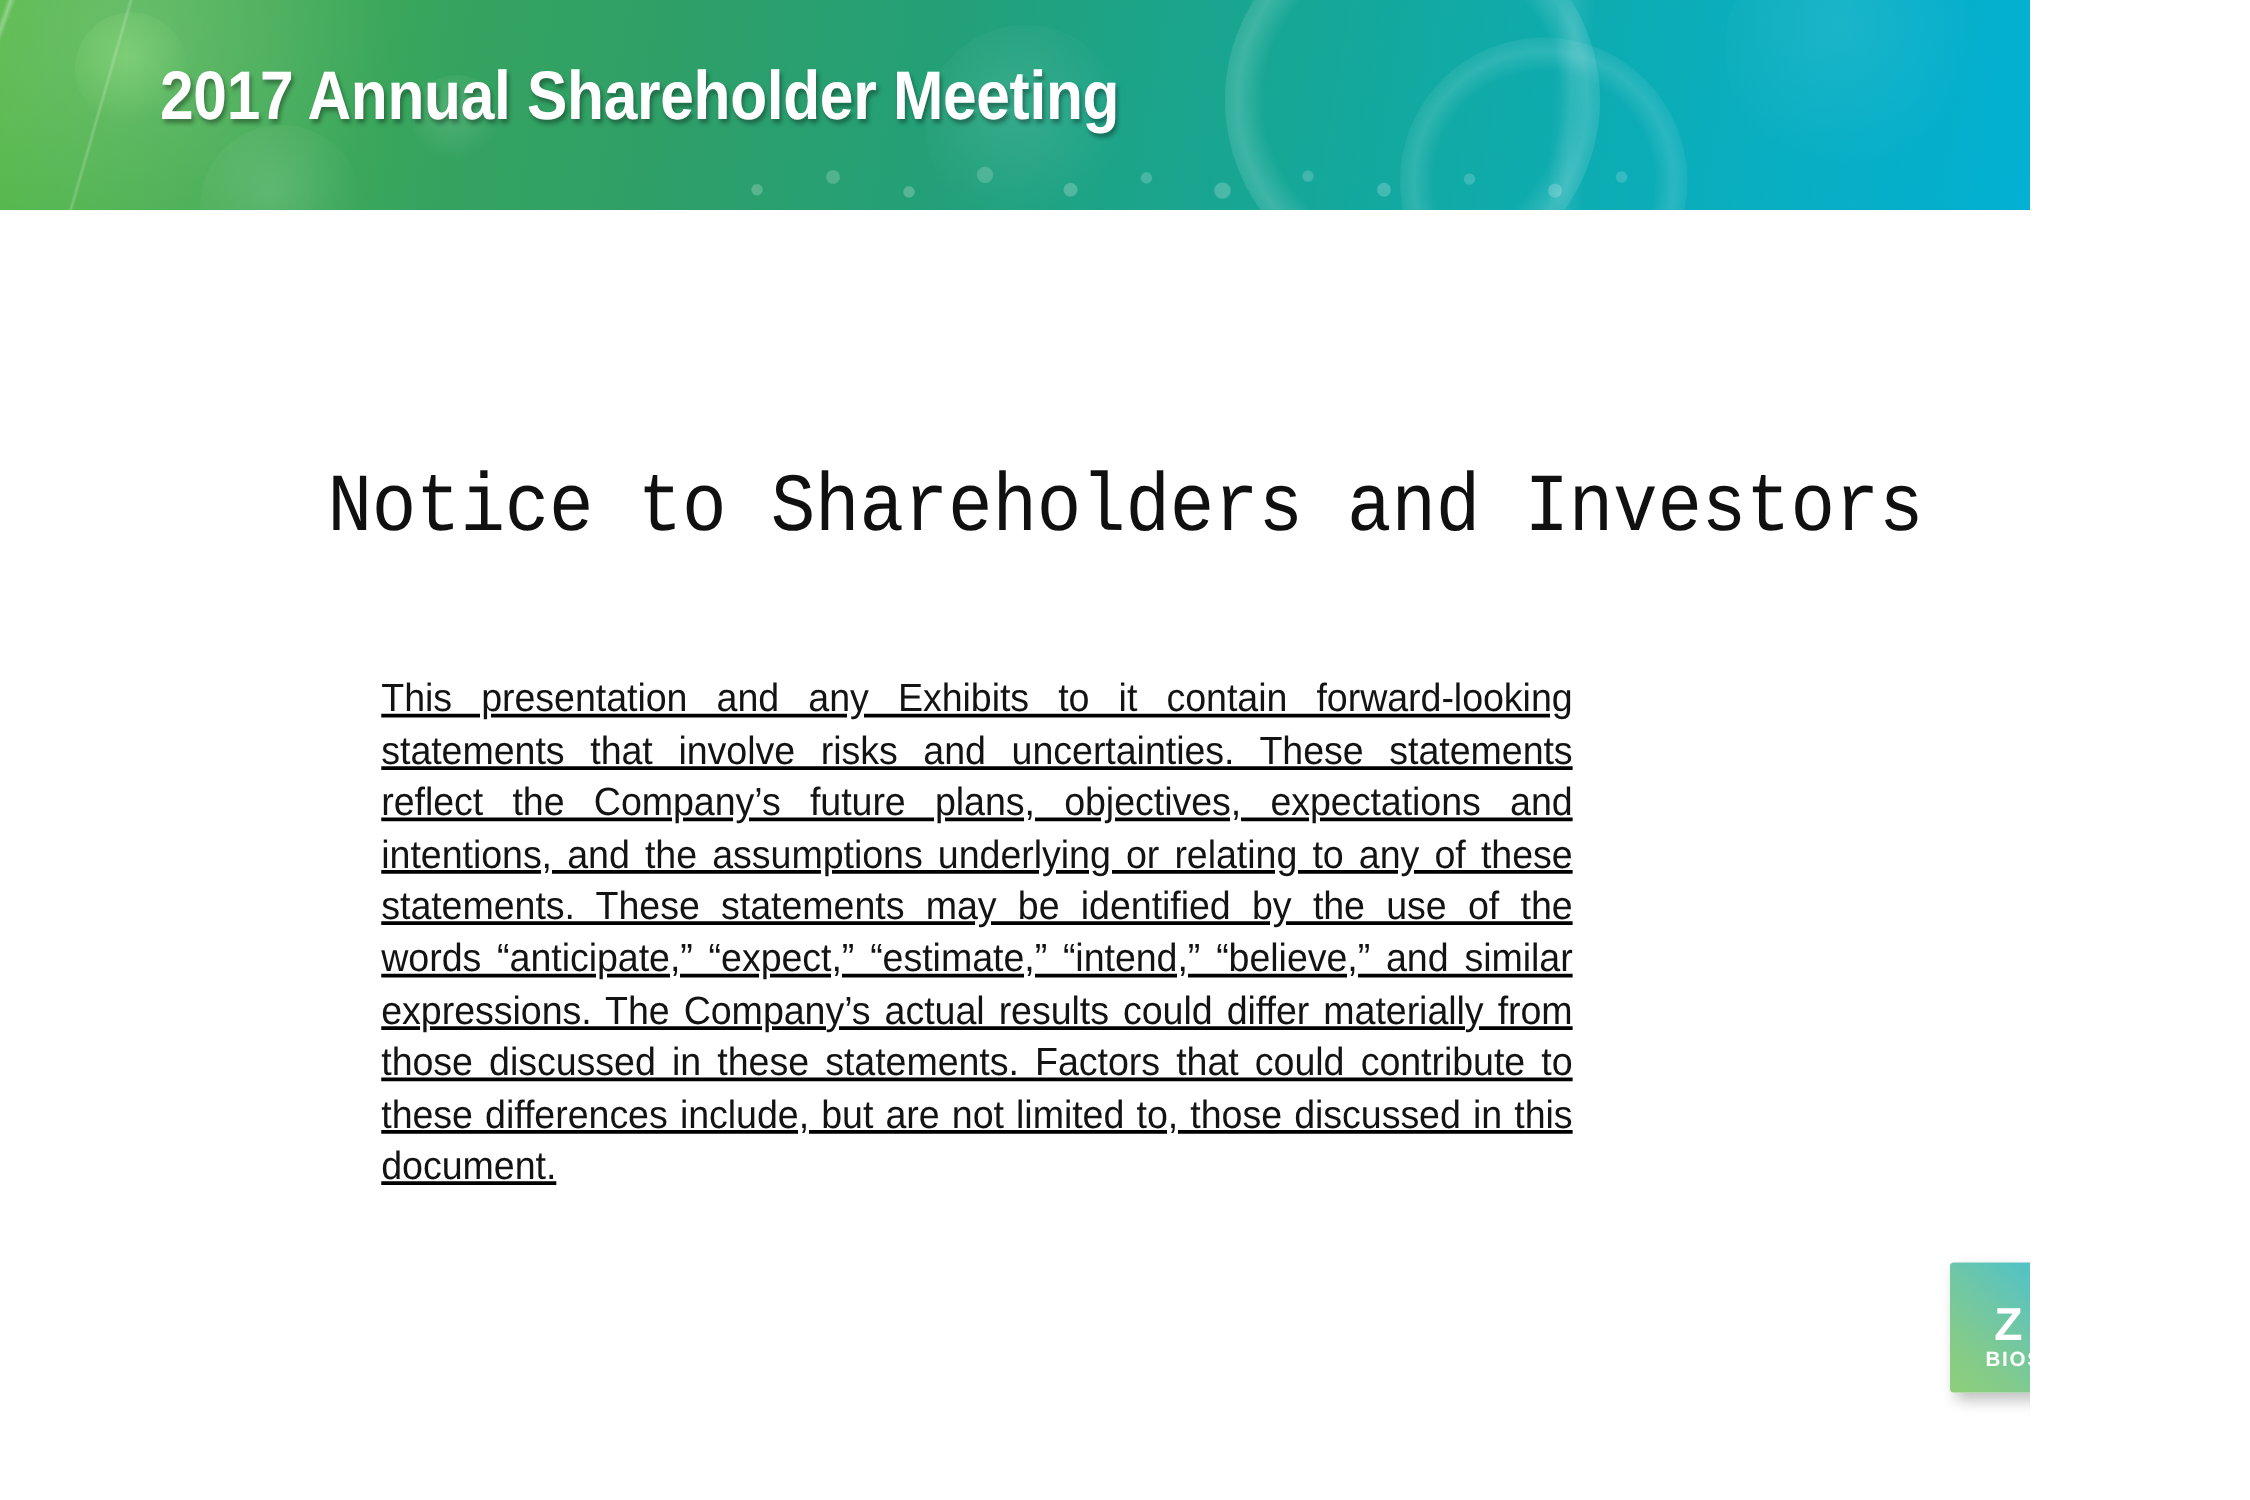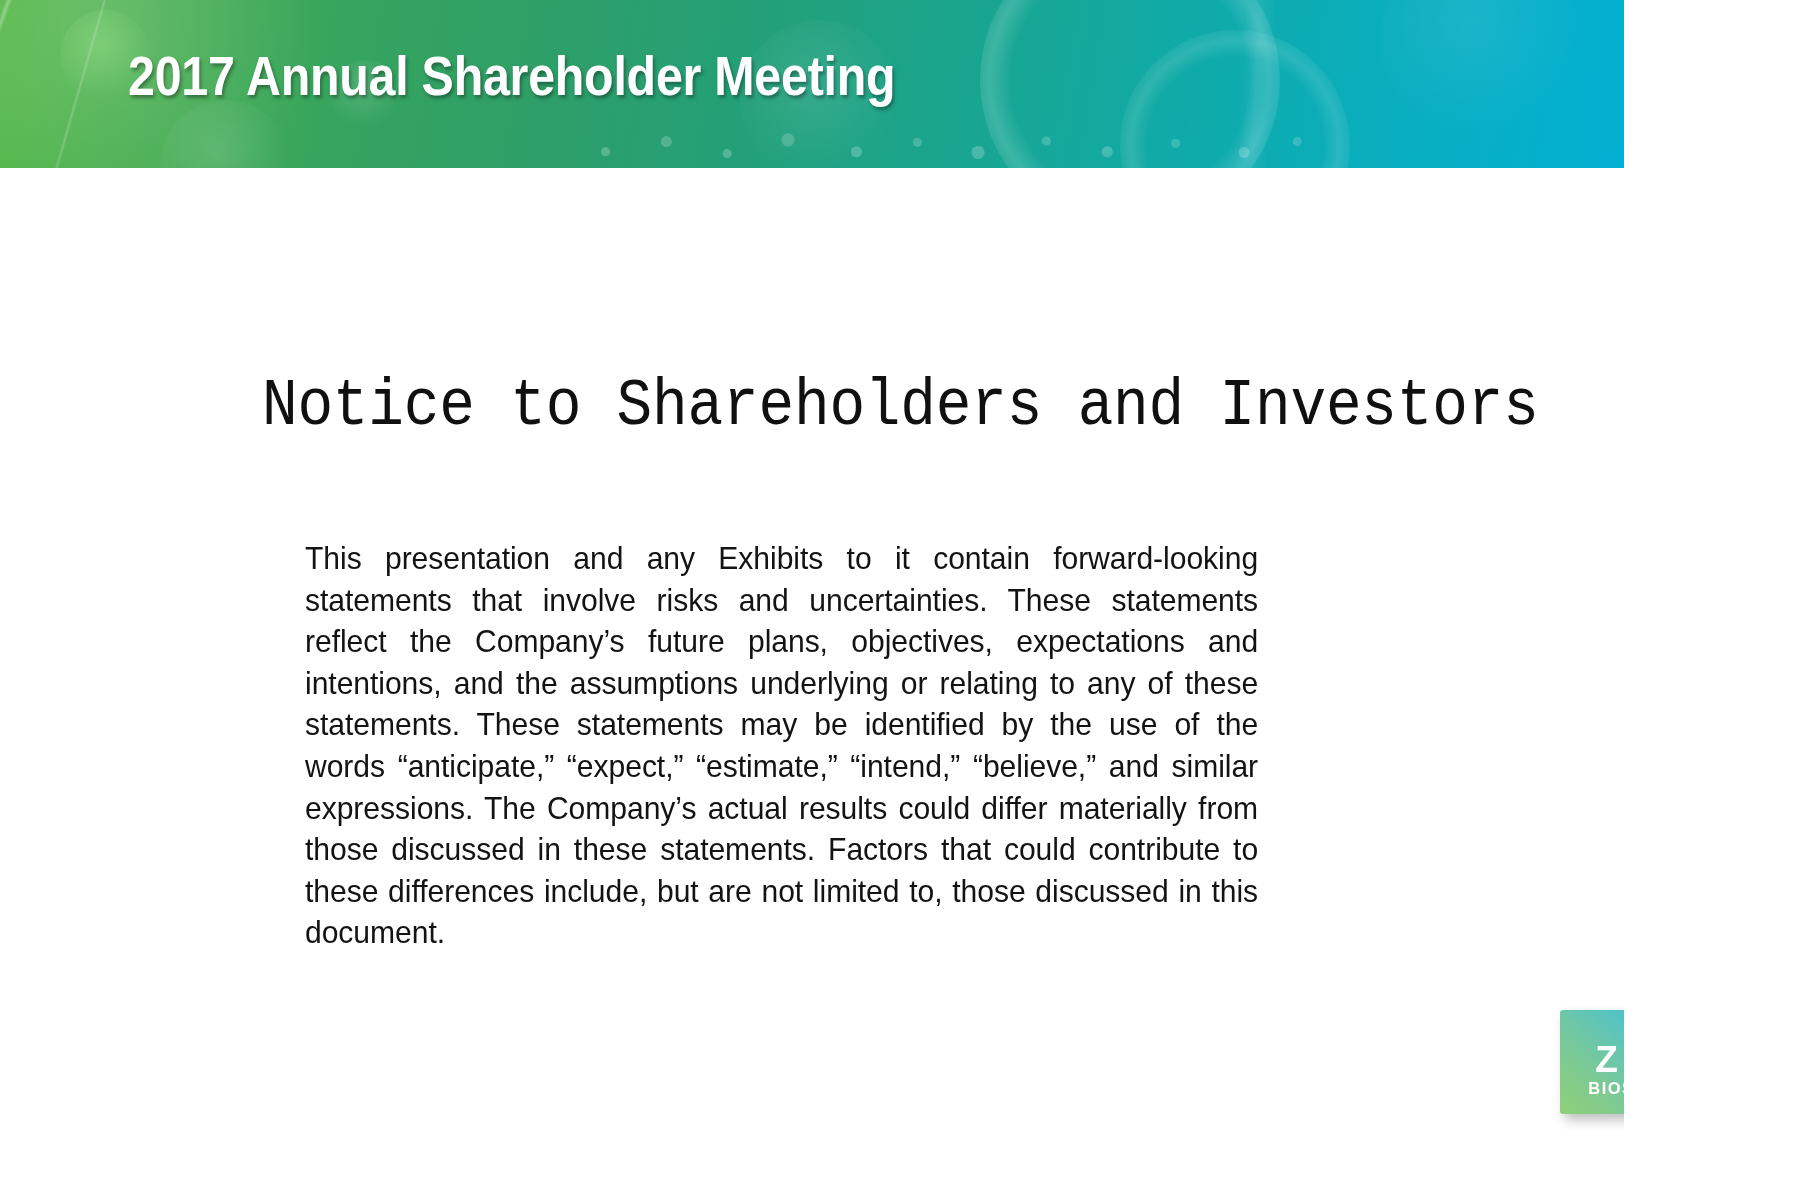--- a/index.html
+++ b/index.html
@@ -177,20 +177,21 @@
     transform: scaleX(0.90);
     transform-origin: center;
   }
 
   
   .body-block {
     position: absolute;
     left: 305px;
     top: 538px;
     width: 998px;
+    text-decoration: underline;
   }
   .body-text {
     margin: 0;
     text-align: justify;
     text-justify: inter-word;
     font-family: "Liberation Sans", sans-serif;
     font-size: 31.5px;
     font-weight: 400;
     color: #131313;
     line-height: 41.6px;

